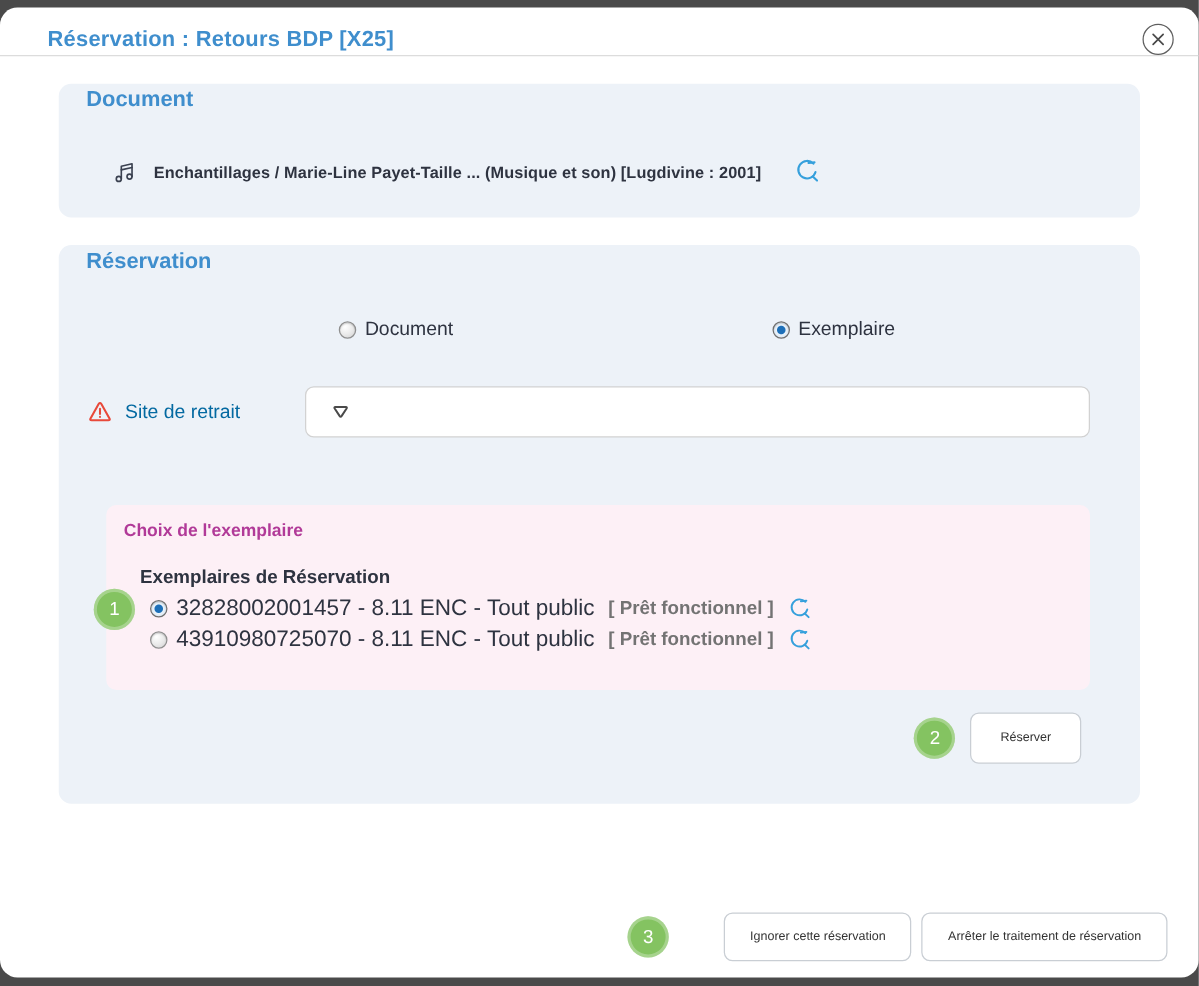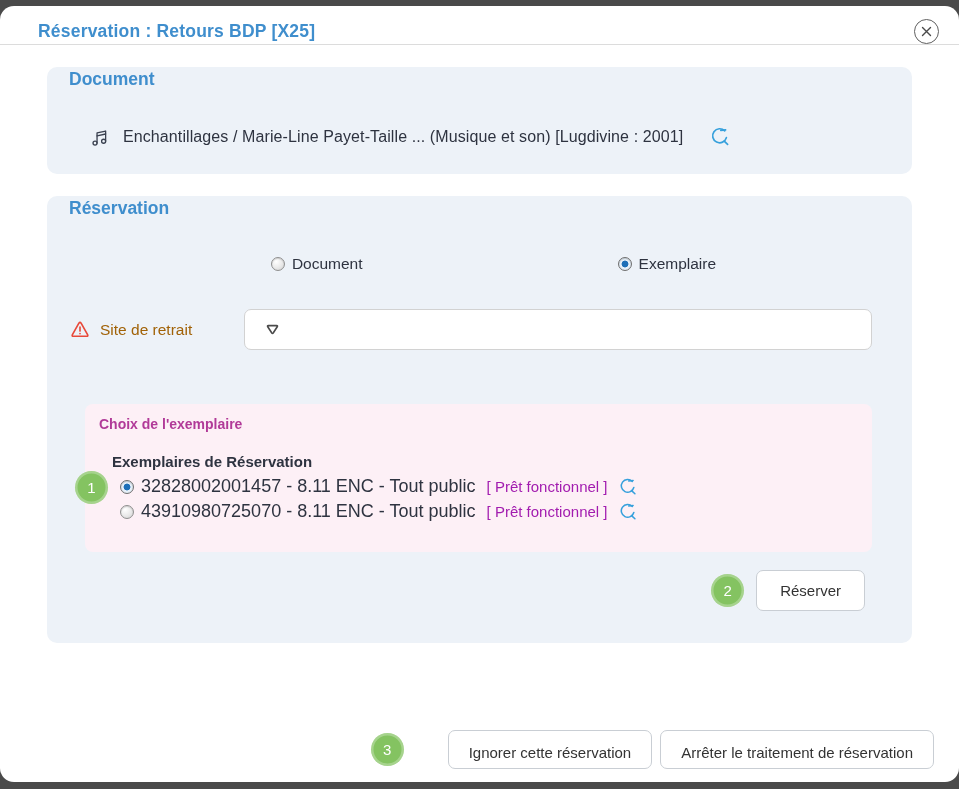--- a/index.html
+++ b/index.html
@@ -41,21 +41,21 @@
     background:#edf2f8; border-radius:10px;
     padding:0 22px 0; position:relative;
   }
   .panel-heading {
     margin:0; color:#3f8ecd; font-weight:bold; font-size:17.5px;
     transform:translateY(-8px); display:inline-block;
   }
   .panel-doc { padding-top:10px; padding-bottom:26px; }
   .doc-row { display:flex; align-items:center; margin-top:28px; margin-left:20px; }
   .doc-row .music { flex:0 0 auto; margin-right:13px; display:flex; }
-  .doc-text { font-weight:normal; color:#2e3340; font-size:16px; letter-spacing:.1px; }
+  .doc-text { font-weight:bold; color:#2e3340; font-size:13px; letter-spacing:.1px; }
   .icon-action { margin-left:26px; display:flex; flex:0 0 auto; cursor:pointer; }
 
   .panel-res { margin-top:22px; padding-top:10px; padding-bottom:32px; }
 
   
   .type-row {
     display:flex; justify-content:center; gap:255px;
     margin-top:28px; transform:translateX(14px);
   }
   .radio-pair { display:flex; align-items:center; gap:7px; font-size:15.5px; color:#2e3340; }
@@ -70,21 +70,21 @@
     cursor:pointer; flex:0 0 auto;
   }
   input[type="radio"]:checked {
     border-color:#6f6f6f;
     background:radial-gradient(circle, #1d6fb8 0px, #1d6fb8 3px, #eaf3fb 3.8px, #dfe9f2 6px, #cfcfcf 7px);
   }
 
   
   .site-row { display:flex; align-items:center; margin-top:36px; }
   .warning { display:flex; flex:0 0 auto; margin-right:9px; }
-  .site-label { font-size:15.5px; color:#a16207; white-space:nowrap; }
+  .site-label { font-size:15.5px; color:#0369a1; white-space:nowrap; }
   .site-select {
     margin-left:52px; flex:1 1 auto; margin-right:18px;
     height:41px; background:#fff;
     border:1px solid #d2d2d2; border-radius:7px;
     display:flex; align-items:center;
     padding:0 18px; cursor:pointer;
   }
   .site-select .value { font-size:15px; color:#333; flex:1 1 auto; }
   .site-select .dd-arrow { display:flex; flex:0 0 auto; }
 
@@ -93,41 +93,41 @@
     margin:54px 18px 0 16px;
     background:#fdf0f6; border-radius:8px;
     padding:12px 14px 30px 14px;
     position:relative;
   }
   .choice-heading { margin:0; color:#b13a98; font-weight:bold; font-size:14px; }
   .group-label { margin:21px 0 0 13px; font-weight:bold; color:#2e3340; font-size:15px; }
   .ex-row { display:flex; align-items:center; gap:7px; margin-left:21px; margin-top:4px; }
   .ex-row:first-of-type { margin-top:6px; }
   .ex-label { font-size:18px; color:#2e3340; }
-  .ex-status { font-size:15px; font-weight:normal; color:#a21caf; margin-left:4px; }
+  .ex-status { font-size:15px; font-weight:bold; color:#737373; margin-left:4px; }
   .ex-row .icon-action { margin-left:4px; }
 
   
   .badge {
     width:33px; height:33px; border-radius:50%;
     background:#84c361; color:#fff;
     box-shadow:inset 0 0 0 2.5px rgba(255,255,255,.28);
     display:flex; align-items:center; justify-content:center;
     font-size:15px; flex:0 0 auto;
   }
   .badge-1 { position:absolute; left:-10px; top:67px; }
 
   
   .reserve-row {
     display:flex; align-items:center; justify-content:flex-end;
     gap:12px; margin-top:18px; padding-right:25px;
   }
   .btn {
     background:#fff; border:1px solid #c9ced4; border-radius:7px;
-    color:#333; font-size:15px; font-family:"Liberation Sans", sans-serif;
+    color:#333; font-size:10px; font-family:"Liberation Sans", sans-serif;
     cursor:pointer;
   }
   .btn-reserve { height:41px; padding:0 23px; }
 
   
   .dlg-footer {
     flex:0 0 auto;
     display:flex; align-items:center; justify-content:flex-end;
     gap:8px; padding:0 25px 13px 0;
   }

